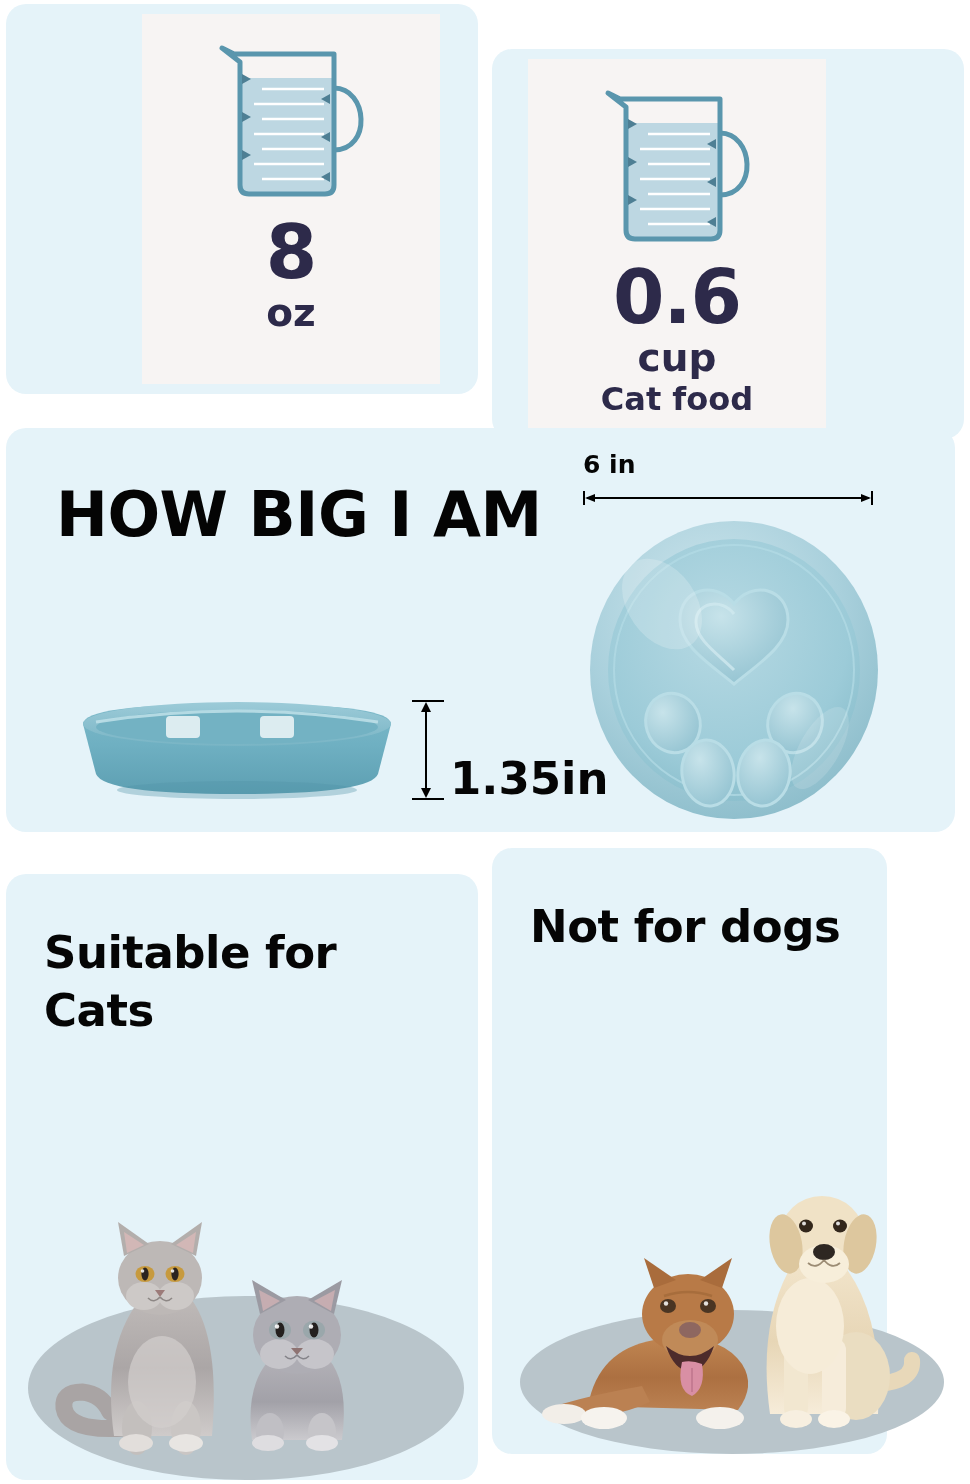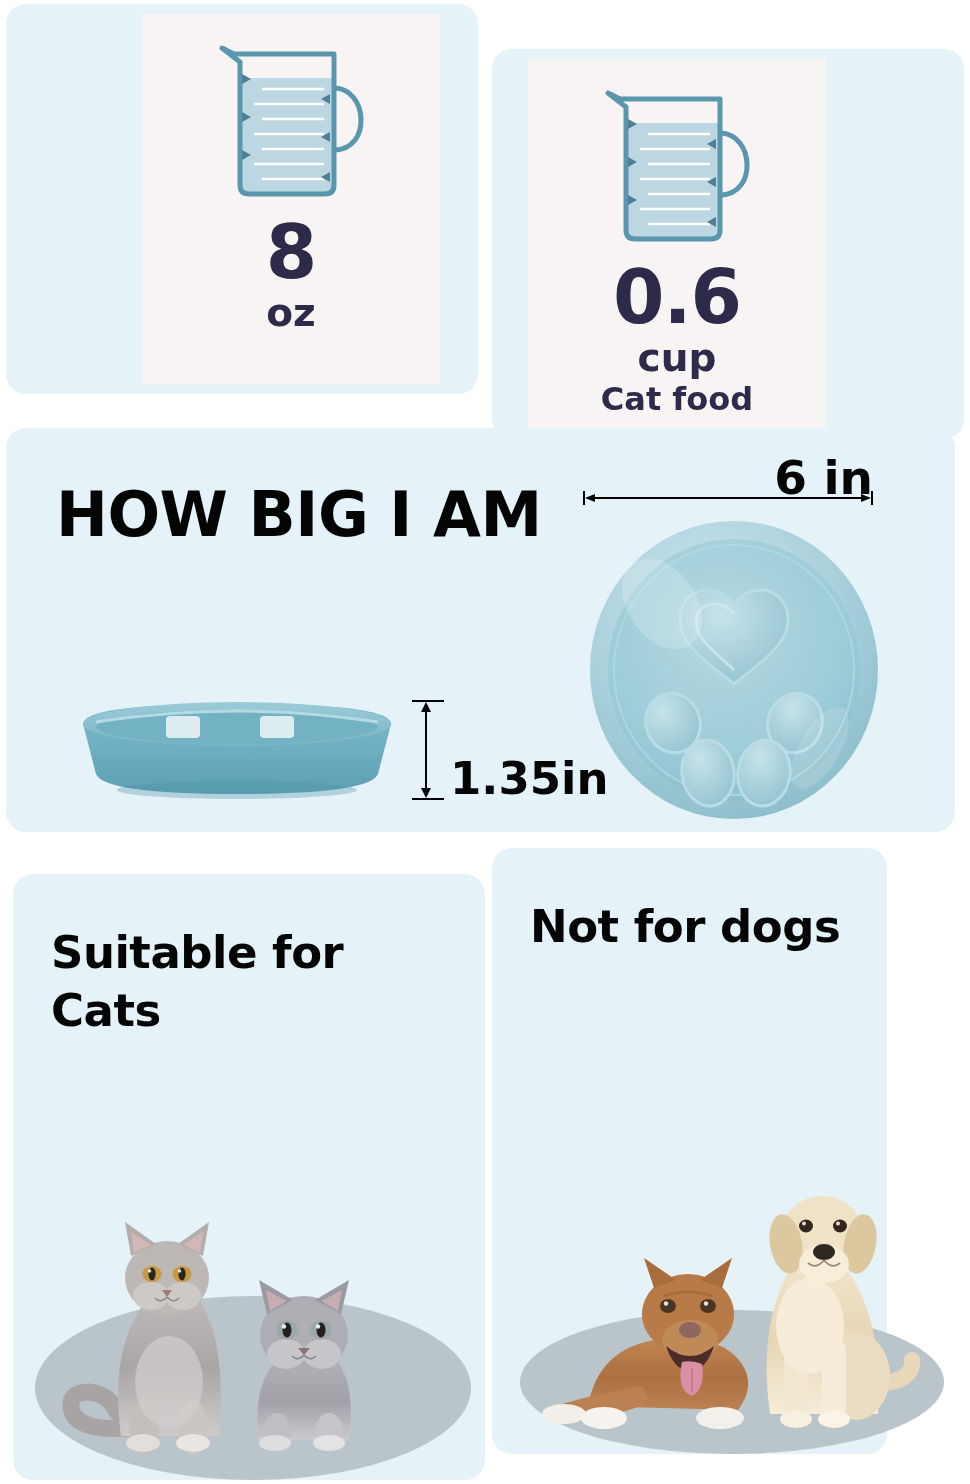--- a/index.html
+++ b/index.html
@@ -74,32 +74,32 @@
   #bowl-top {
     position:absolute;
     left:588px; top:518px;
     width:292px; height:302px;
   }
 
   
   #dim-width       { position:absolute; left:583px; top:490px; width:290px; height:14px; }
   #dim-width-label {
     position:absolute; left:583px; top:450px; width:290px;
-    text-align:right; font-size:47px; font-weight:900; color:#050505;
+    text-align:left; font-size:25px; font-weight:900; color:#050505;
   }
 
   
   #dim-height { position:absolute; left:412px; top:700px; width:32px; height:100px; }
   #dim-height-label {
     position:absolute; left:450px; top:752px;
     font-size:45px; font-weight:900; color:#050505; white-space:nowrap;
   }
 
   
-  #card-cats { left:13px;   top:874px; width:472px; height:606px;text-decoration:underline; }
+  #card-cats { left:6px;   top:874px; width:472px; height:606px;text-decoration:underline; }
   #card-dogs { left:492px; top:848px; width:395px; height:606px; }
 
   .bottom-title {
     position:absolute;
     left:38px; top:50px;
     width:400px;
     font-size:45px;
     font-weight:900;
     line-height:58px;
     letter-spacing:-0.5px;

